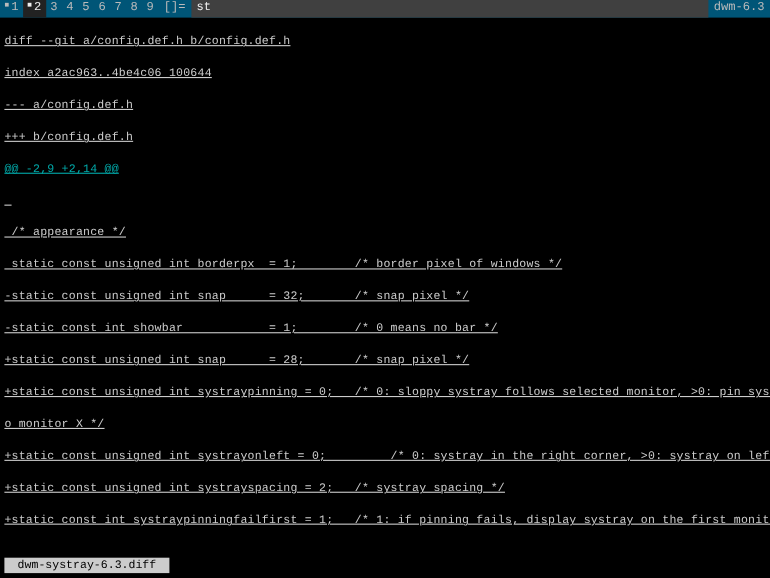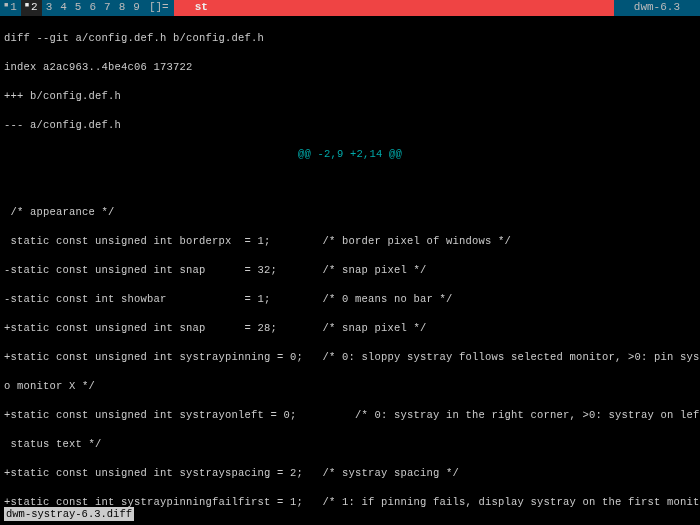--- a/index.html
+++ b/index.html
@@ -24,37 +24,37 @@
   }
   .tag {
     padding: 0 4px;
     height: 16px;
     display: flex;
     align-items: center;
   }
   .tag.selected { background: #222222; color: #eeeeee; }
   .tag-indicator { margin-right: 2px; font-size: 7px; position: relative; top: -2px; }
   .layout { padding: 0 5px; }
-  .title { padding: 0 21px; flex: 1; background: #ef4444; color: #eeeeee; height:16px; display:flex; align-items:center;font-weight:bold; }
-  .wm-name { padding: 0 20px; }
+  .title { padding: 0 5px; flex: 1; background: #404040; color: #eeeeee; height:16px; display:flex; align-items:center; }
+  .wm-name { padding: 0 5px; }
   .term {
     padding: 1px 4px 2px 4px;
     white-space: pre;
     color: #cccccc;
     letter-spacing: 0.2px;
   }
-  .line { min-height: 14.5px; }
-  .cyan { color: #00aaaa; text-align: center; }
+  .line { min-height: 14.5px; text-decoration: underline; }
+  .cyan { color: #00aaaa; }
   .footer {
     position: absolute;
     bottom: 4px;
     left: 4px;
     background: #cccccc;
     color: #000000;
-    padding: 0 2px;
+    padding: 0 12px;
     font-size: 10.5px;
   }
   .cursor { background: #cccccc; color: #000000; }
 </style>
 </head>
 <body>
 
 <div class="statusbar">
   <span class="tag">
       <span class="tag-indicator">■</span>
@@ -85,34 +85,33 @@
   <span class="tag">
       <span>9</span>
     </span>
   <span class="layout">[]=</span>
   <span class="title">st</span>
   <span class="wm-name">dwm-6.3</span>
 </div>
 
 <div class="term">
 <div class="line">diff --git a/config.def.h b/config.def.h</div>
-<div class="line">index a2ac963..4be4c06 173722</div>
+<div class="line">index a2ac963..4be4c06 100644</div>
+<div class="line">--- a/config.def.h</div>
 <div class="line">+++ b/config.def.h</div>
-<div class="line">--- a/config.def.h</div>
 <div class="line cyan">@@ -2,9 +2,14 @@</div>
 <div class="line"> </div>
 <div class="line"> /* appearance */</div>
 <div class="line"> static const unsigned int borderpx  = 1;        /* border pixel of windows */</div>
 <div class="line">-static const unsigned int snap      = 32;       /* snap pixel */</div>
 <div class="line">-static const int showbar            = 1;        /* 0 means no bar */</div>
 <div class="line">+static const unsigned int snap      = 28;       /* snap pixel */</div>
 <div class="line">+static const unsigned int systraypinning = 0;   /* 0: sloppy systray follows selected monitor, &gt;0: pin systray t</div>
 <div class="line">o monitor X */</div>
 <div class="line">+static const unsigned int systrayonleft = 0;         /* 0: systray in the right corner, &gt;0: systray on left of</div>
-<div class="line"> status text */</div>
 <div class="line">+static const unsigned int systrayspacing = 2;   /* systray spacing */</div>
 <div class="line">+static const int systraypinningfailfirst = 1;   /* 1: if pinning fails, display systray on the first monitor, Fa</div>
 
 
 
 
 
 
 
 

